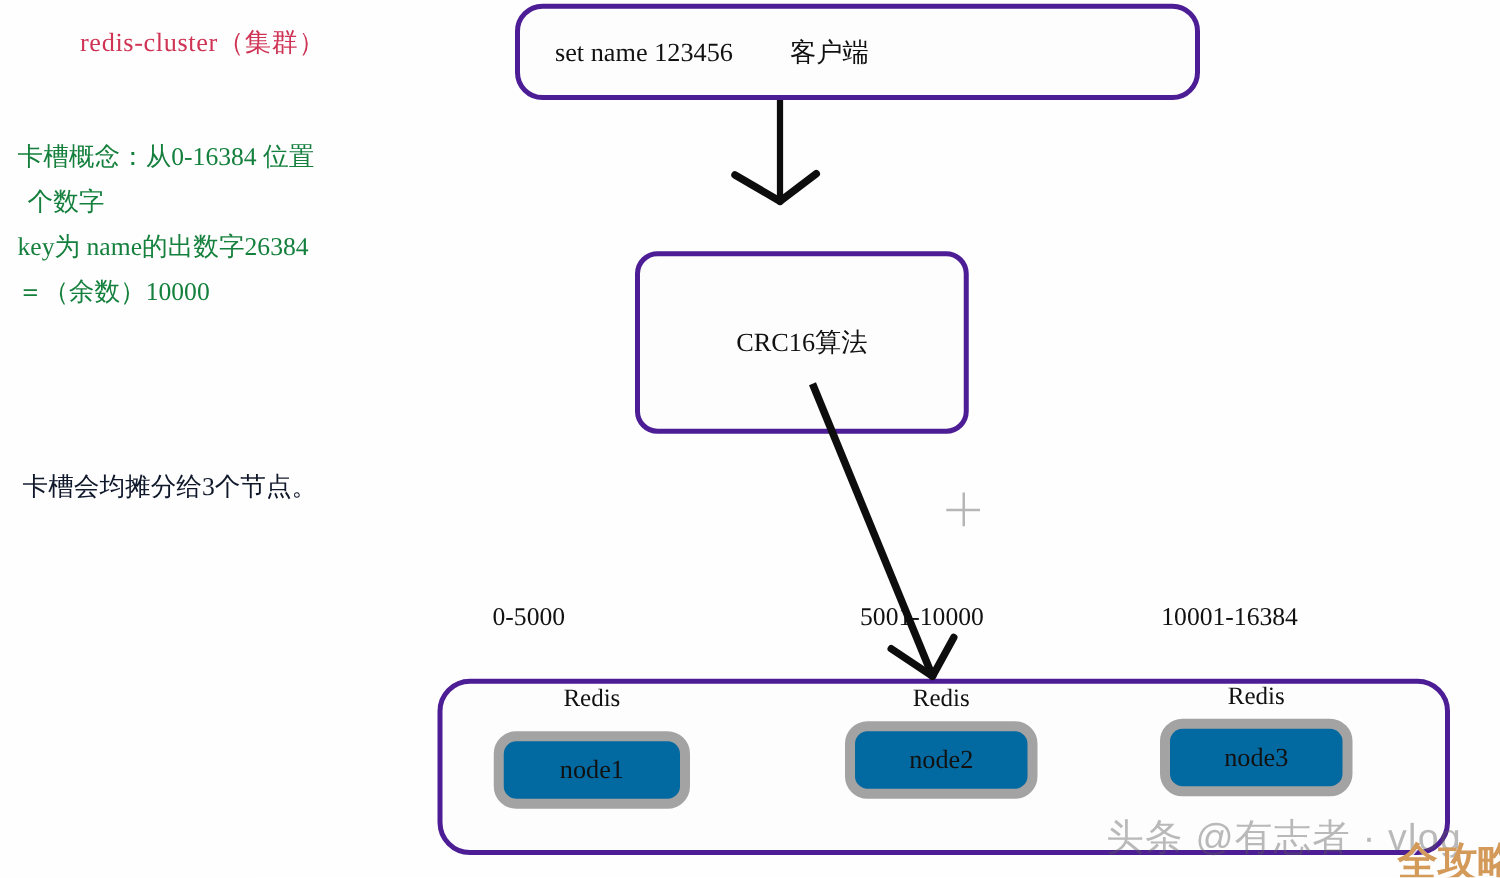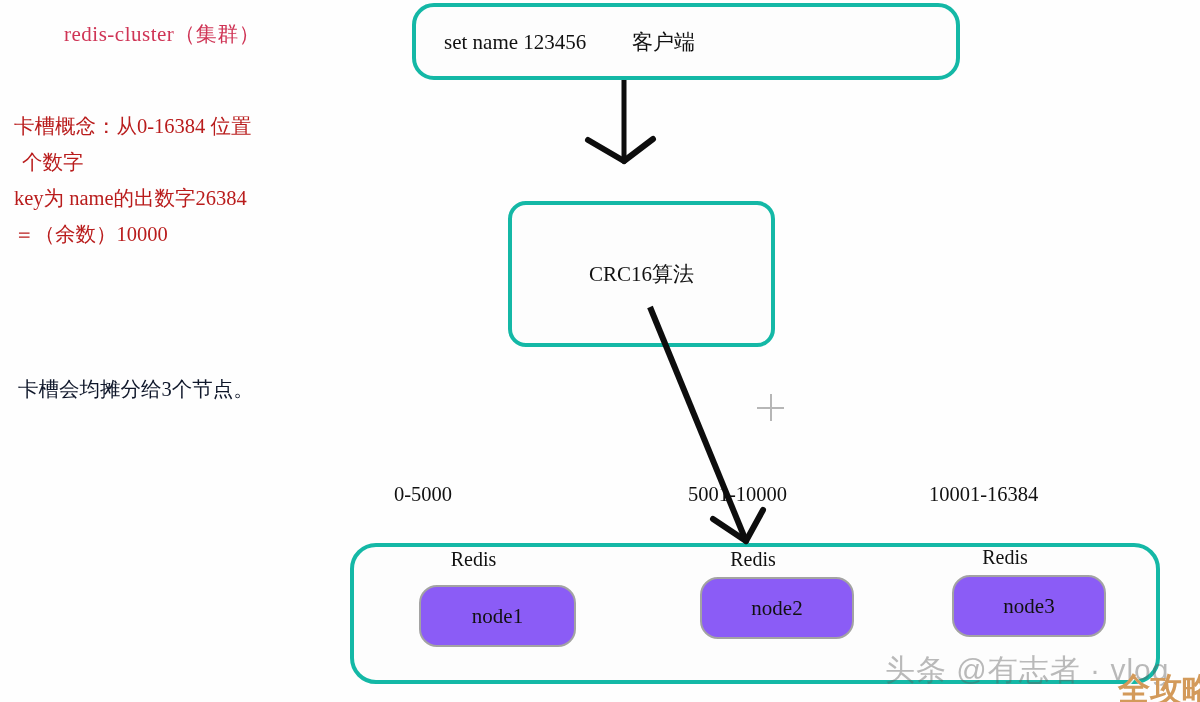--- a/index.html
+++ b/index.html
@@ -33,42 +33,42 @@
   
   #notes {
     position: absolute;
     left: 14px;
     top: 108px;
     width: 410px;
   }
   .note-line {
     font-size: 20.5px;
     line-height: 36px;
-    color: #b91c1c;
+    color: #15803d;
     white-space: nowrap;
     font-family: "Liberation Serif", "DejaVu Serif", serif;
   }
   .note-line.indent { padding-left: 8px; }
 
   #note-bottom {
     position: absolute;
     left: 18px;
     top: 375px;
     font-size: 20.5px;
     color: #0f172a;
     white-space: nowrap;
     font-family: "Liberation Serif", "DejaVu Serif", serif;
   }
 
   
   .box {
     position: absolute;
     box-sizing: border-box;
     background: #fdfdfd;
-    border: 4px solid #14b8a6;
+    border: 4px solid #4c1d95;
   }
 
   
   #client-box {
     left: 412px;
     top: 3px;
     width: 548px;
     height: 77px;
     border-radius: 22px;
   }
@@ -115,24 +115,23 @@
     top: 543px;
     width: 810px;
     height: 141px;
     border-radius: 26px;
   }
 
   
   .node-box {
     position: absolute;
     box-sizing: border-box;
-    background: #8b5cf6;
-    border: 2px solid #a3a3a3;
+    background: #0369a1;
+    border: 8px solid #a3a3a3;
     border-radius: 18px;
-    margin-left: 24px;
   }
   .node-label {
     position: absolute;
     left: 0;
     right: 0;
     top: 50%;
     transform: translateY(-50%);
     text-align: center;
     font-size: 21px;
     white-space: nowrap;

